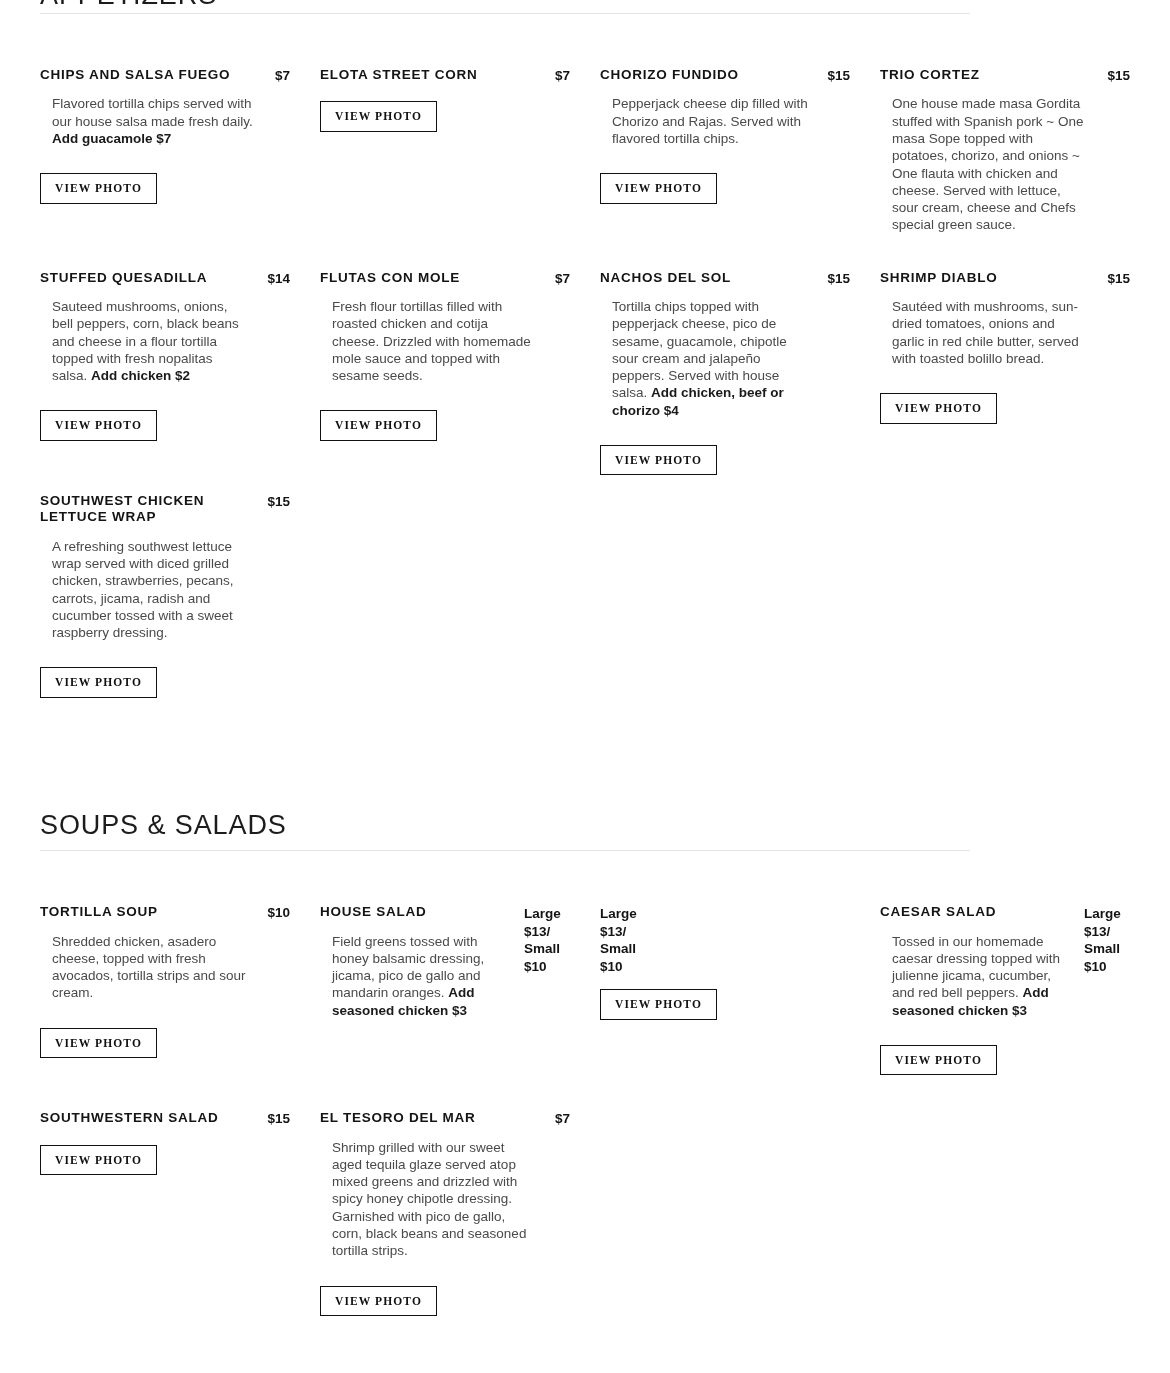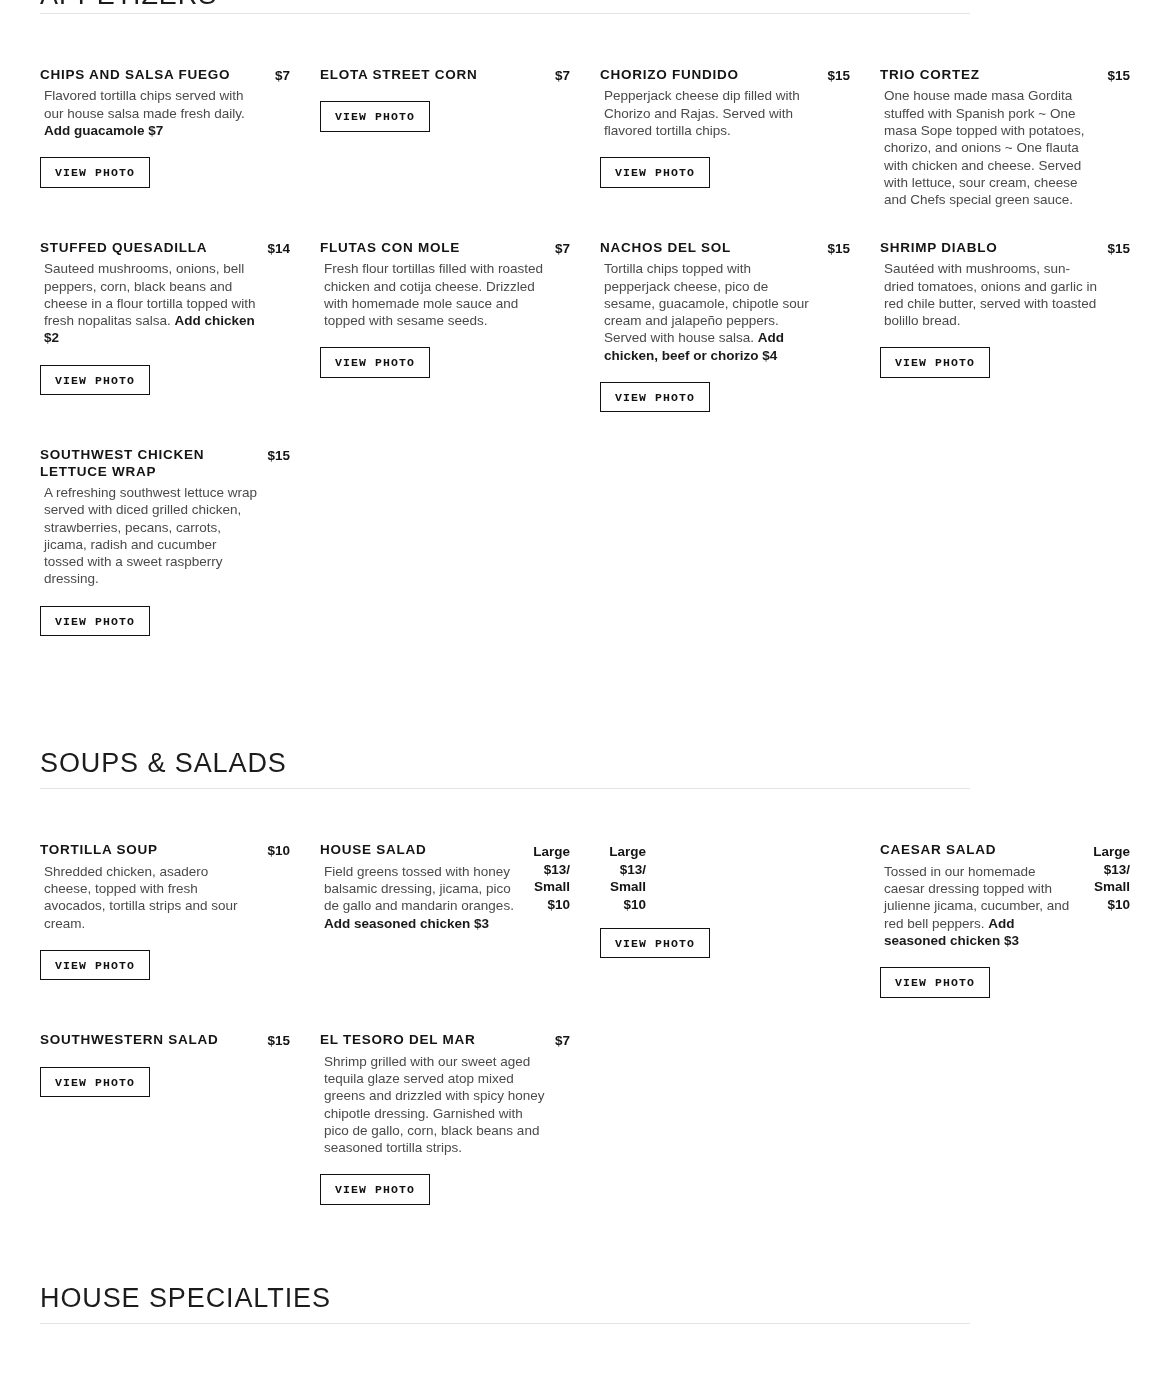--- a/index.html
+++ b/index.html
@@ -86,51 +86,51 @@
     text-transform: uppercase;
     line-height: 1.22;
     color: #141414;
     margin: 0 0 4px 0;
   }
   .item-desc {
     font-size: 13.5px;
     font-weight: 400;
     line-height: 1.28;
     color: #4a4a4a;
-    margin: 4px;
+    margin: 12px;
   }
   .item-desc b,
   .add-note {
     font-weight: 700;
     color: #1a1a1a;
   }
   .item-price {
     font-size: 13.5px;
     font-weight: 700;
     color: #141414;
     white-space: nowrap;
     text-align: right;
     flex: 0 0 auto;
     padding-top: 1px;
   }
   .item-price.multi {
-    text-align: right;
+    text-align: left;
     line-height: 1.3;
     white-space: normal;
     width: 46px;
   }
 
   .view-photo {
     display: inline-block;
     margin-top: 14px;
     padding: 9px 14px 8px 14px;
     border: 1px solid #111111;
     background: #ffffff;
     color: #111111;
-    font-family: Liberation Mono, monospace;
+    font-family: Liberation Serif, serif;
     font-size: 11.5px;
     font-weight: 700;
     letter-spacing: 1.1px;
     text-transform: uppercase;
     line-height: 1;
     cursor: pointer;
   }
   .sect-gap-top { height: 52px; }
 </style>
 </head>

